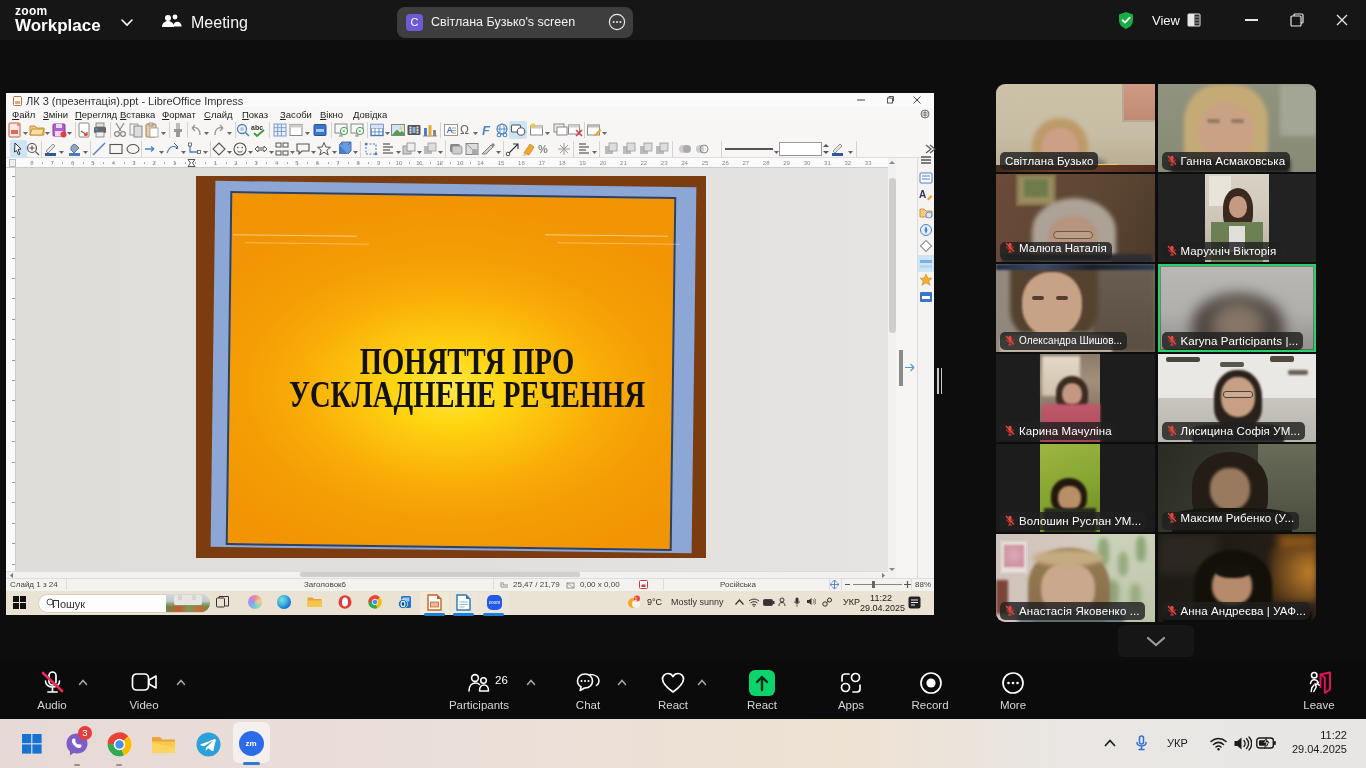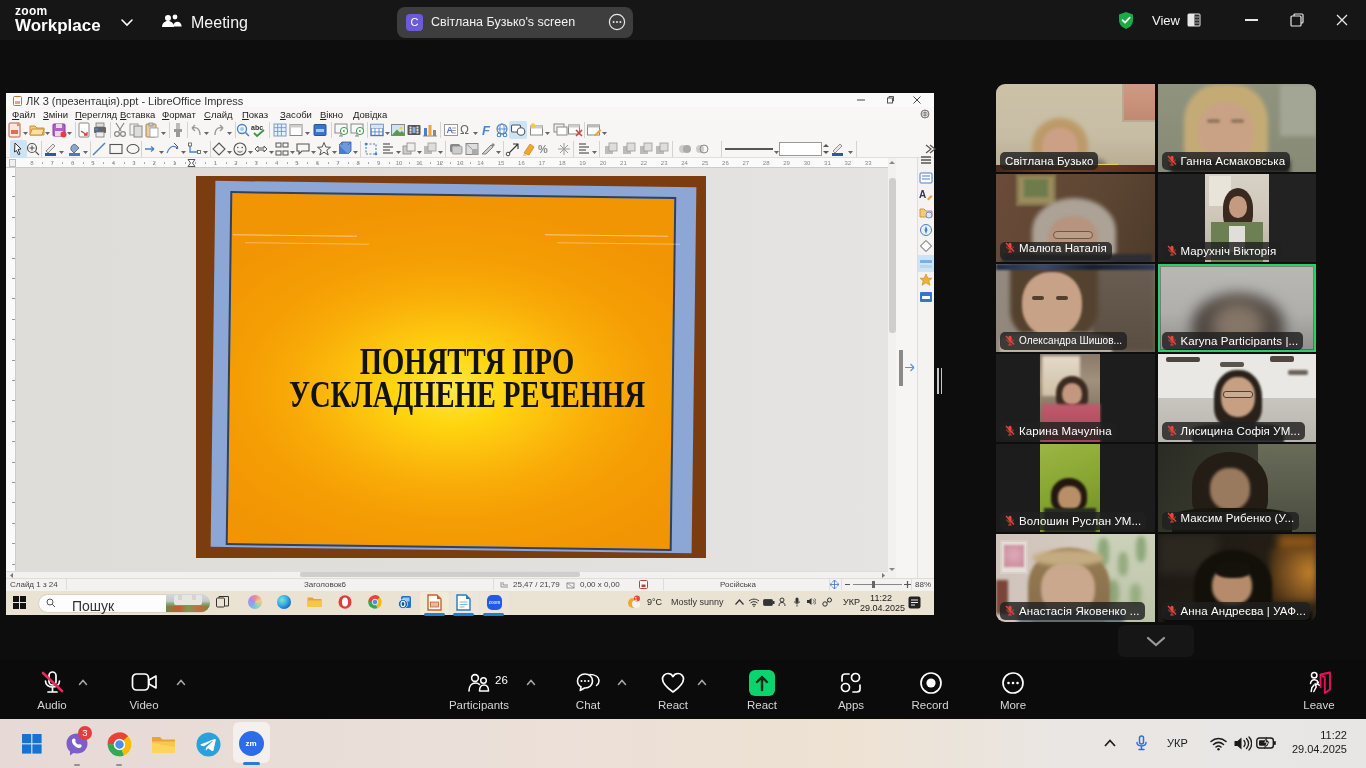--- a/index.html
+++ b/index.html
@@ -981,21 +981,21 @@
         <rect x="7" y="7" width="6" height="6" fill="#111"></rect>
       </svg>
     </div>
 <div style="position:absolute;left:38px;top:593.5px;width:172px;height:19px;background:#fdfdfd;border-radius:10px;border:1px solid #d8d0c0"></div>
 <div style="position:absolute;left:46px;top:598px;width:9px;height:9px">
       <svg width="9" height="9" viewBox="0 0 9 9">
         <circle cx="4" cy="4" r="3" stroke="#555" fill="none" stroke-width="1"></circle>
         <path d="M6.2 6.2 L9 9" stroke="#555" stroke-width="1"></path>
       </svg>
     </div>
-<div style="position:absolute;left:72px;top:598px;font-size:14px;color:#333">Пошук</div>
+<div style="position:absolute;left:52px;top:598px;font-size:11px;color:#333">Пошук</div>
 <div style="position:absolute;left:166px;top:594px;width:44px;height:18px;border-radius:0 10px 10px 0;background:linear-gradient(180deg,#d4d8dc 0%,#c2c8ce 40%,#8aa468 55%,#6a8a4c 75%,#96543a 100%);overflow:hidden">
       <div style="position:absolute;left:8px;top:1px;width:28px;height:10px;background:#e8e6e2;border-radius:2px"></div>
       <div style="position:absolute;left:12px;top:-2px;width:4px;height:8px;background:#d8d5d0"></div>
       <div style="position:absolute;left:26px;top:-2px;width:4px;height:8px;background:#d8d5d0"></div>
       <div style="position:absolute;left:0px;top:12px;width:44px;height:6px;background:linear-gradient(90deg,#6a8a4a,#c85a30 30%,#7a9a5a 50%,#c86a38 75%,#6a8a4a)"></div>
     </div>
 <div style="position:absolute;left:216px;top:596px;width:13px;height:13px">
       <svg width="13" height="13" viewBox="0 0 13 13">
         <rect x="0.5" y="2" width="8" height="9" rx="1" stroke="#333" fill="none" stroke-width="1"></rect>
         <path d="M3 2 V0.5 H12.5 V10 H9" stroke="#333" fill="none" stroke-width="1"></path>

